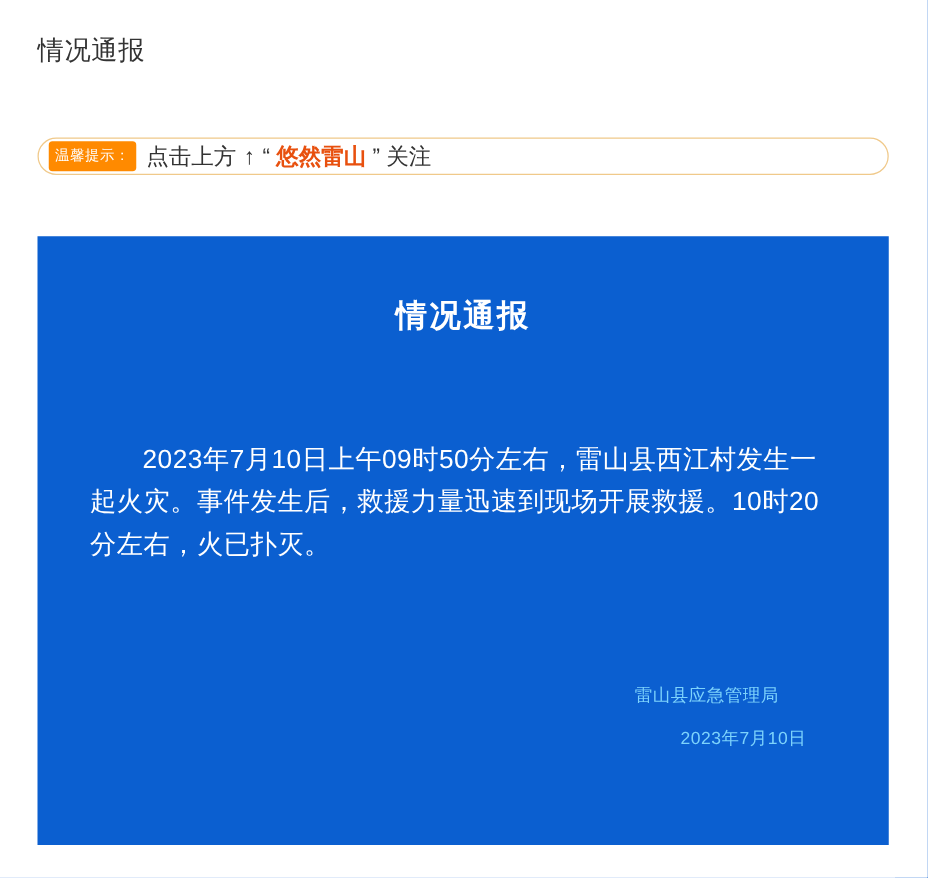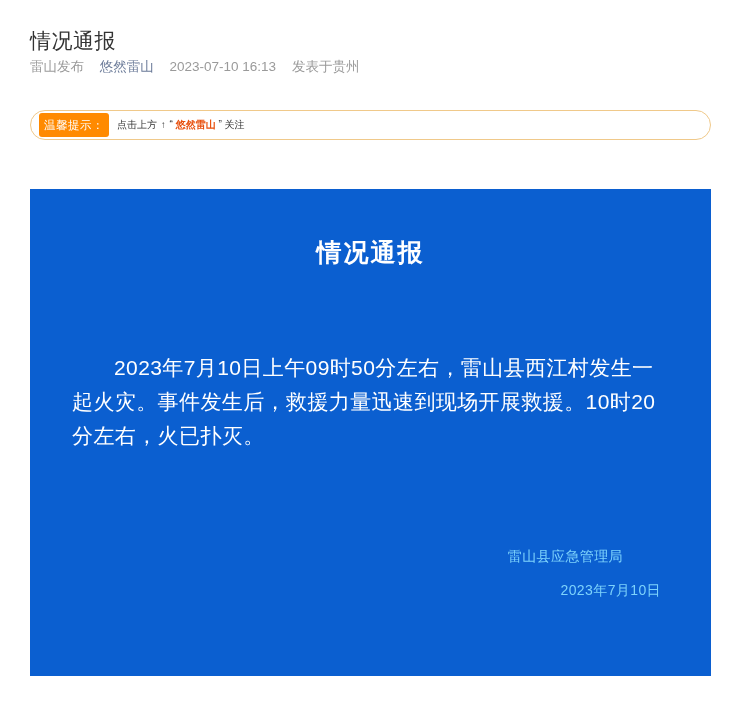--- a/index.html
+++ b/index.html
@@ -62,21 +62,21 @@
     background: #ff8a00;
     color: #ffffff;
     font-size: 11.5px;
     line-height: 16px;
     padding: 4px 5px;
     border-radius: 3px;
     letter-spacing: 0.5px;
     white-space: nowrap;
   }
   .tip-text {
-    font-size: 10px;
+    font-size: 18px;
     color: #333333;
     margin-left: 8px;
     white-space: nowrap;
   }
   .tip-text .emph {
     color: #e8500e;
     font-weight: bold;
   }
   .tip-text .arrow {
     color: #333333;
@@ -119,36 +119,30 @@
     text-align: right;
     font-size: 14px;
     line-height: 34px;
     letter-spacing: 0.4px;
     color: #7dd3fc;
   }
   .sig-spacer {
     height: 62px;
   }
   .sig-date {
-    margin-right: 8px;
+    margin-right: 24px;
   }
 </style>
 </head>
 <body>
 
 <div class="page">
 
   <h1 class="article-title">情况通报</h1>
 
-  <div class="meta-row">
-    <span class="meta-item">雷山发布</span>
-    <span class="meta-item account">悠然雷山</span>
-    <span class="meta-item">2023-07-10 16:13</span>
-    <span class="meta-item">发表于贵州</span>
-  </div>
 
   <div class="tip-bar">
     <span class="tip-badge">温馨提示：</span>
     <span class="tip-text">
       <span>点击上方</span>
       <span class="arrow">↑</span>
       <span>“</span>
       <span class="emph">悠然雷山</span>
       <span>”</span>
       <span>关注</span>

